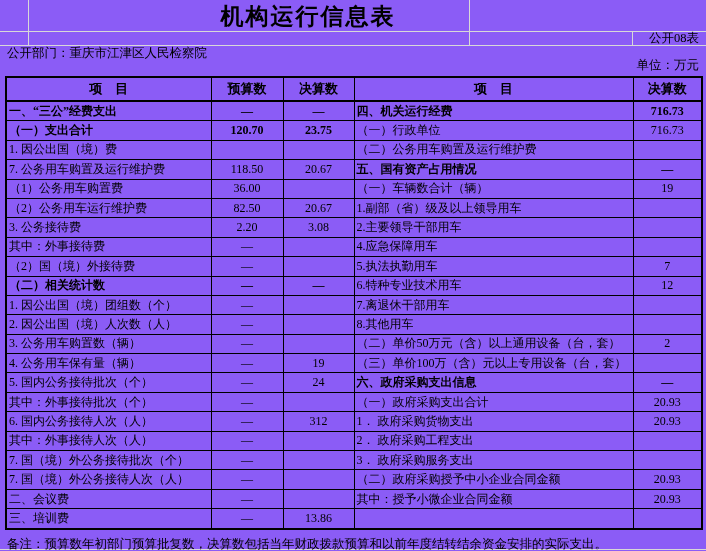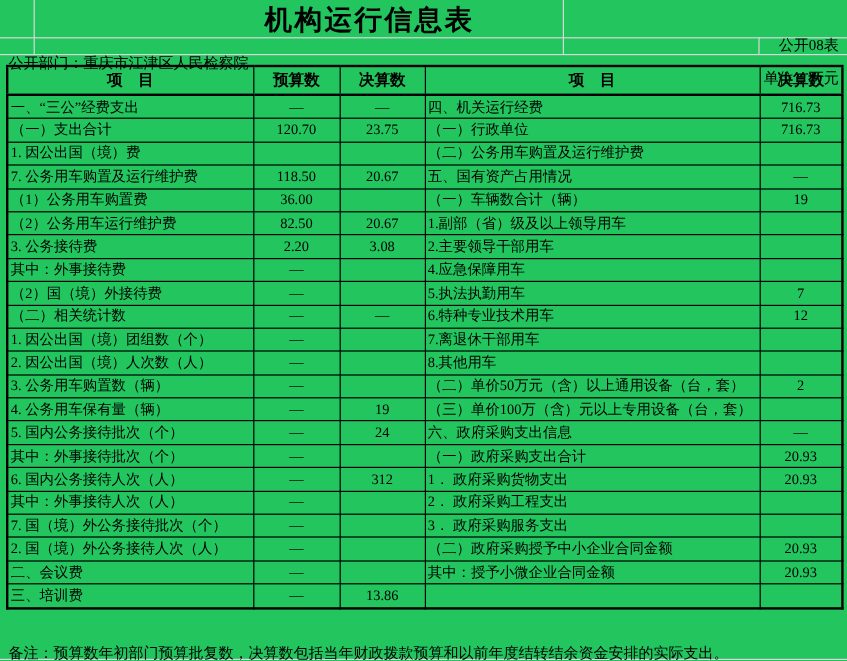--- a/index.html
+++ b/index.html
@@ -1,47 +1,47 @@
 <!DOCTYPE html>
 <html><head>
 <meta charset="utf-8">
 <style>
   html,body{margin:0;padding:0;background:#fff;}
   .sheet{
-    position:relative;width:706px;height:551px;background:#22c55e;
+    position:relative;width:706px;height:551px;background:#8b5cf6;
     font-family:"Liberation Serif","DejaVu Serif",serif;color:#000;overflow:hidden;
   }
   .gridline{position:absolute;background:#d8d8d8;}
   .title{
     position:absolute;top:1px;left:0;width:616px;text-align:center;
     font-size:23px;font-weight:bold;letter-spacing:2px;
   }
   .sheet-no{position:absolute;top:30px;right:7px;font-size:12.5px;}
   .dept{position:absolute;top:45px;left:7px;font-size:12.5px;}
   .unit{position:absolute;top:45px;right:7px;font-size:12.5px;margin-top:12px;}
   table.main{
-    position:absolute;top:54px;left:5px;width:696px;
+    position:absolute;top:76px;left:5px;width:696px;
     border-collapse:collapse;table-layout:fixed;
     border:2px solid #000;
   }
   table.main th{
     border:1px solid #000;border-top:2px solid #000;border-bottom:2px solid #000;
     height:22px;font-size:13px;font-weight:bold;text-align:center;padding:0;
   }
   table.main td{
     border:1px solid #000;height:18.4px;font-size:12px;
     padding:0 2px;overflow:hidden;white-space:nowrap;
   }
   td.item{text-align:left;}
   td.num{text-align:center;}
   td.l0{padding-left:4px;}
   td.l1{padding-left:12px;margin-left:16px;}
   td.l2{padding-left:22px;}
   td.l3{padding-left:35px;}
-  td.b{font-weight:normal;}
+  td.b{font-weight:bold;}
   .note{position:absolute;top:536px;left:7px;font-size:12.5px;}
 </style>
 </head>
 <body>
 
 <div class="sheet">
 
   <div class="gridline" style="top:31px;left:0;width:706px;height:1px;"></div>
   <div class="gridline" style="top:45px;left:0;width:706px;height:1px;"></div>
   <div class="gridline" style="top:0;left:28px;width:1px;height:45px;"></div>
@@ -199,21 +199,21 @@
           <td class="num"></td>
         </tr>
         <tr>
           <td class="item l1">7. 国（境）外公务接待批次（个）</td>
           <td class="num">—</td>
           <td class="num"></td>
           <td class="item l2">3． 政府采购服务支出</td>
           <td class="num"></td>
         </tr>
         <tr>
-          <td class="item l1">2. 国（境）外公务接待人次（人）</td>
+          <td class="item l1">7. 国（境）外公务接待人次（人）</td>
           <td class="num">—</td>
           <td class="num"></td>
           <td class="item l1">（二）政府采购授予中小企业合同金额</td>
           <td class="num">20.93</td>
         </tr>
         <tr>
           <td class="item l0">二、会议费</td>
           <td class="num">—</td>
           <td class="num"></td>
           <td class="item l3">其中：授予小微企业合同金额</td>

